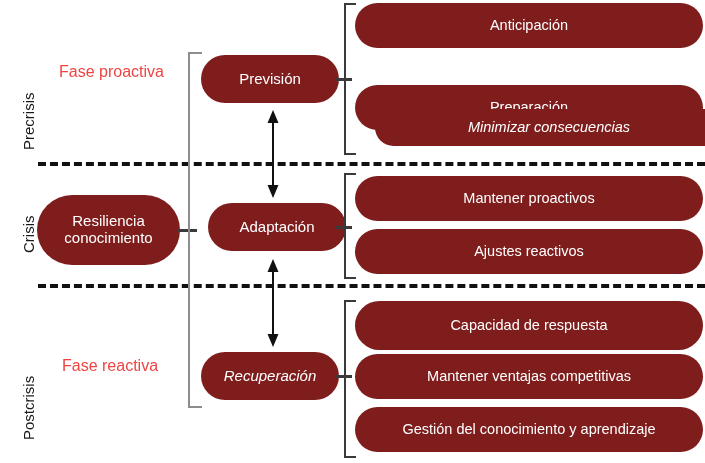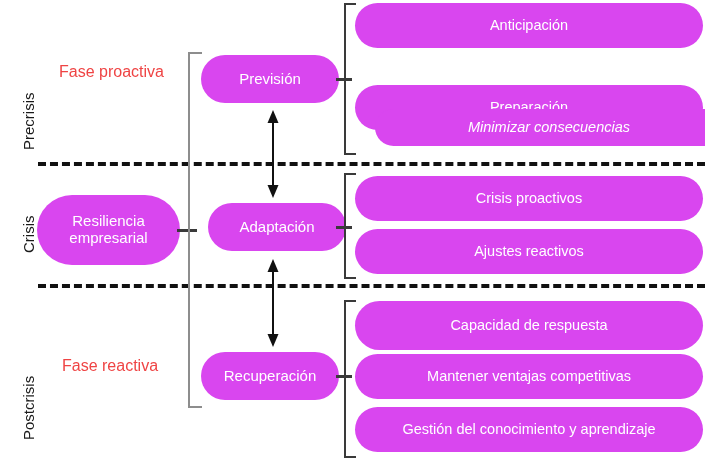--- a/index.html
+++ b/index.html
@@ -14,21 +14,21 @@
     position: relative;
     width: 705px;
     height: 463px;
     background: #ffffff;
     overflow: hidden;
   }
 
   
   .pill {
     position: absolute;
-    background: #d946ef;
+    background: #7f1d1d;
     color: #ffffff;
     border-radius: 999px;
     display: flex;
     align-items: center;
     justify-content: center;
     text-align: center;
     font-size: 15px;
     line-height: 1.12;
     box-sizing: border-box;
     padding: 0 10px;
@@ -97,29 +97,29 @@
   <div class="vlabel" style="left:20px; top:253px;">Crisis</div>
   <div class="vlabel" style="left:20px; top:440px;">Postcrisis</div>
 
   <div class="dashline" style="left:38px; top:162px; width:667px;"></div>
   <div class="dashline" style="left:38px; top:284px; width:667px;"></div>
 
   <div class="hlabel" style="left:59px; top:63px;">Fase proactiva</div>
   <div class="hlabel" style="left:62px; top:357px;">Fase reactiva</div>
 
   <div class="pill" style="left:37px; top:195px; width:143px; height:70px;">Resiliencia
-empresarial</div>
+conocimiento</div>
 
   <div class="stub" style="left:177px; top:229px; width:20px;"></div>
 
   <div class="bracket lightgray" style="left:188px; top:52px; width:14px; height:356px;"></div>
 
   <div class="pill" style="left:201px; top:55px; width:138px; height:48px;">Previsión</div>
   <div class="pill" style="left:208px; top:203px; width:138px; height:48px;">Adaptación</div>
-  <div class="pill" style="left:201px; top:352px; width:138px; height:48px;">Recuperación</div>
+  <div class="pill" style="left:201px; top:352px; width:138px; height:48px;font-style:italic;">Recuperación</div>
 
   <div class="dblarrow" style="left:265px; top:110px;">
     <svg width="16" height="88" viewBox="0 0 16 88">
       <line x1="8" y1="10" x2="8" y2="78" stroke="#111111" stroke-width="2"></line>
       <polygon points="8,0 2.5,13 13.5,13" fill="#111111"></polygon>
       <polygon points="8,88 2.5,75 13.5,75" fill="#111111"></polygon>
     </svg>
   </div>
   <div class="dblarrow" style="left:265px; top:259px;">
     <svg width="16" height="88" viewBox="0 0 16 88">
@@ -132,21 +132,21 @@
   <div class="stub" style="left:336px; top:78px; width:16px;"></div>
   <div class="stub" style="left:336px; top:226px; width:16px;"></div>
   <div class="stub" style="left:336px; top:375px; width:16px;"></div>
 
   <div class="bracket" style="left:344px; top:3px; width:12px; height:152px;"></div>
   <div class="pill small" style="left:355px; top:3px; width:348px; height:45px;">Anticipación</div>
   <div class="pill small" style="left:355px; top:56px; width:348px; height:45px;margin-top:29px;">Preparación</div>
   <div class="pill small" style="left:375px; top:109px; width:348px; height:37px;font-style:italic;">Minimizar consecuencias</div>
 
   <div class="bracket" style="left:344px; top:173px; width:12px; height:106px;"></div>
-  <div class="pill small" style="left:355px; top:176px; width:348px; height:45px;">Crisis proactivos</div>
+  <div class="pill small" style="left:355px; top:176px; width:348px; height:45px;">Mantener proactivos</div>
   <div class="pill small" style="left:355px; top:229px; width:348px; height:45px;">Ajustes reactivos</div>
 
   <div class="bracket" style="left:344px; top:300px; width:12px; height:158px;"></div>
   <div class="pill small" style="left:355px; top:301px; width:348px; height:49px;">Capacidad de respuesta</div>
   <div class="pill small" style="left:355px; top:407px; width:348px; height:45px;">Gestión del conocimiento y aprendizaje</div>
   <div class="pill small" style="left:355px; top:354px; width:348px; height:45px;">Mantener ventajas competitivas</div>
 
 </div>
 
 </body></html>

